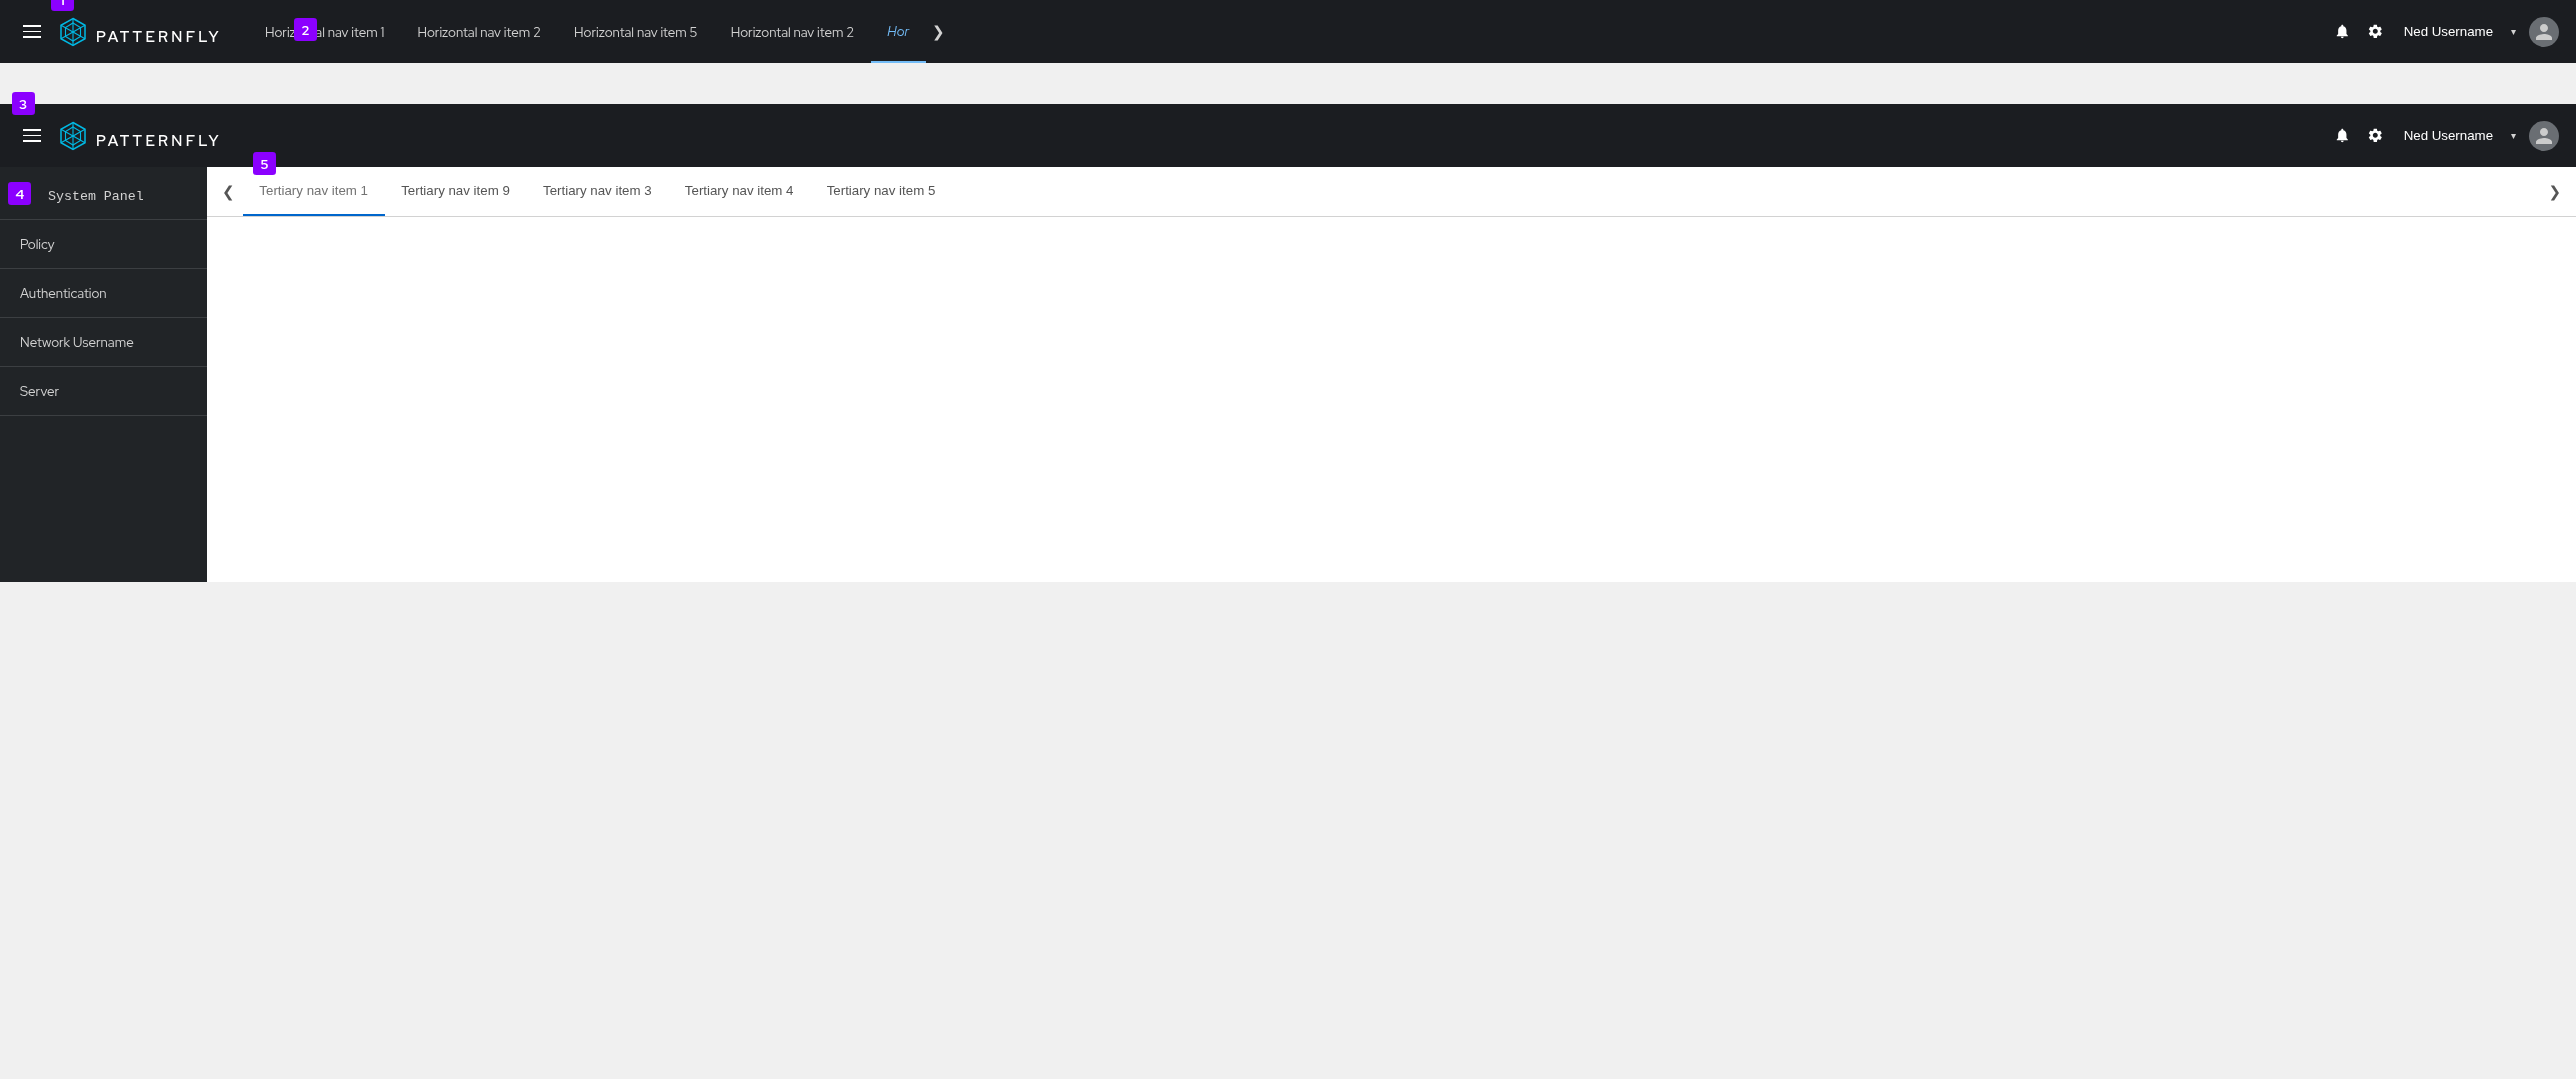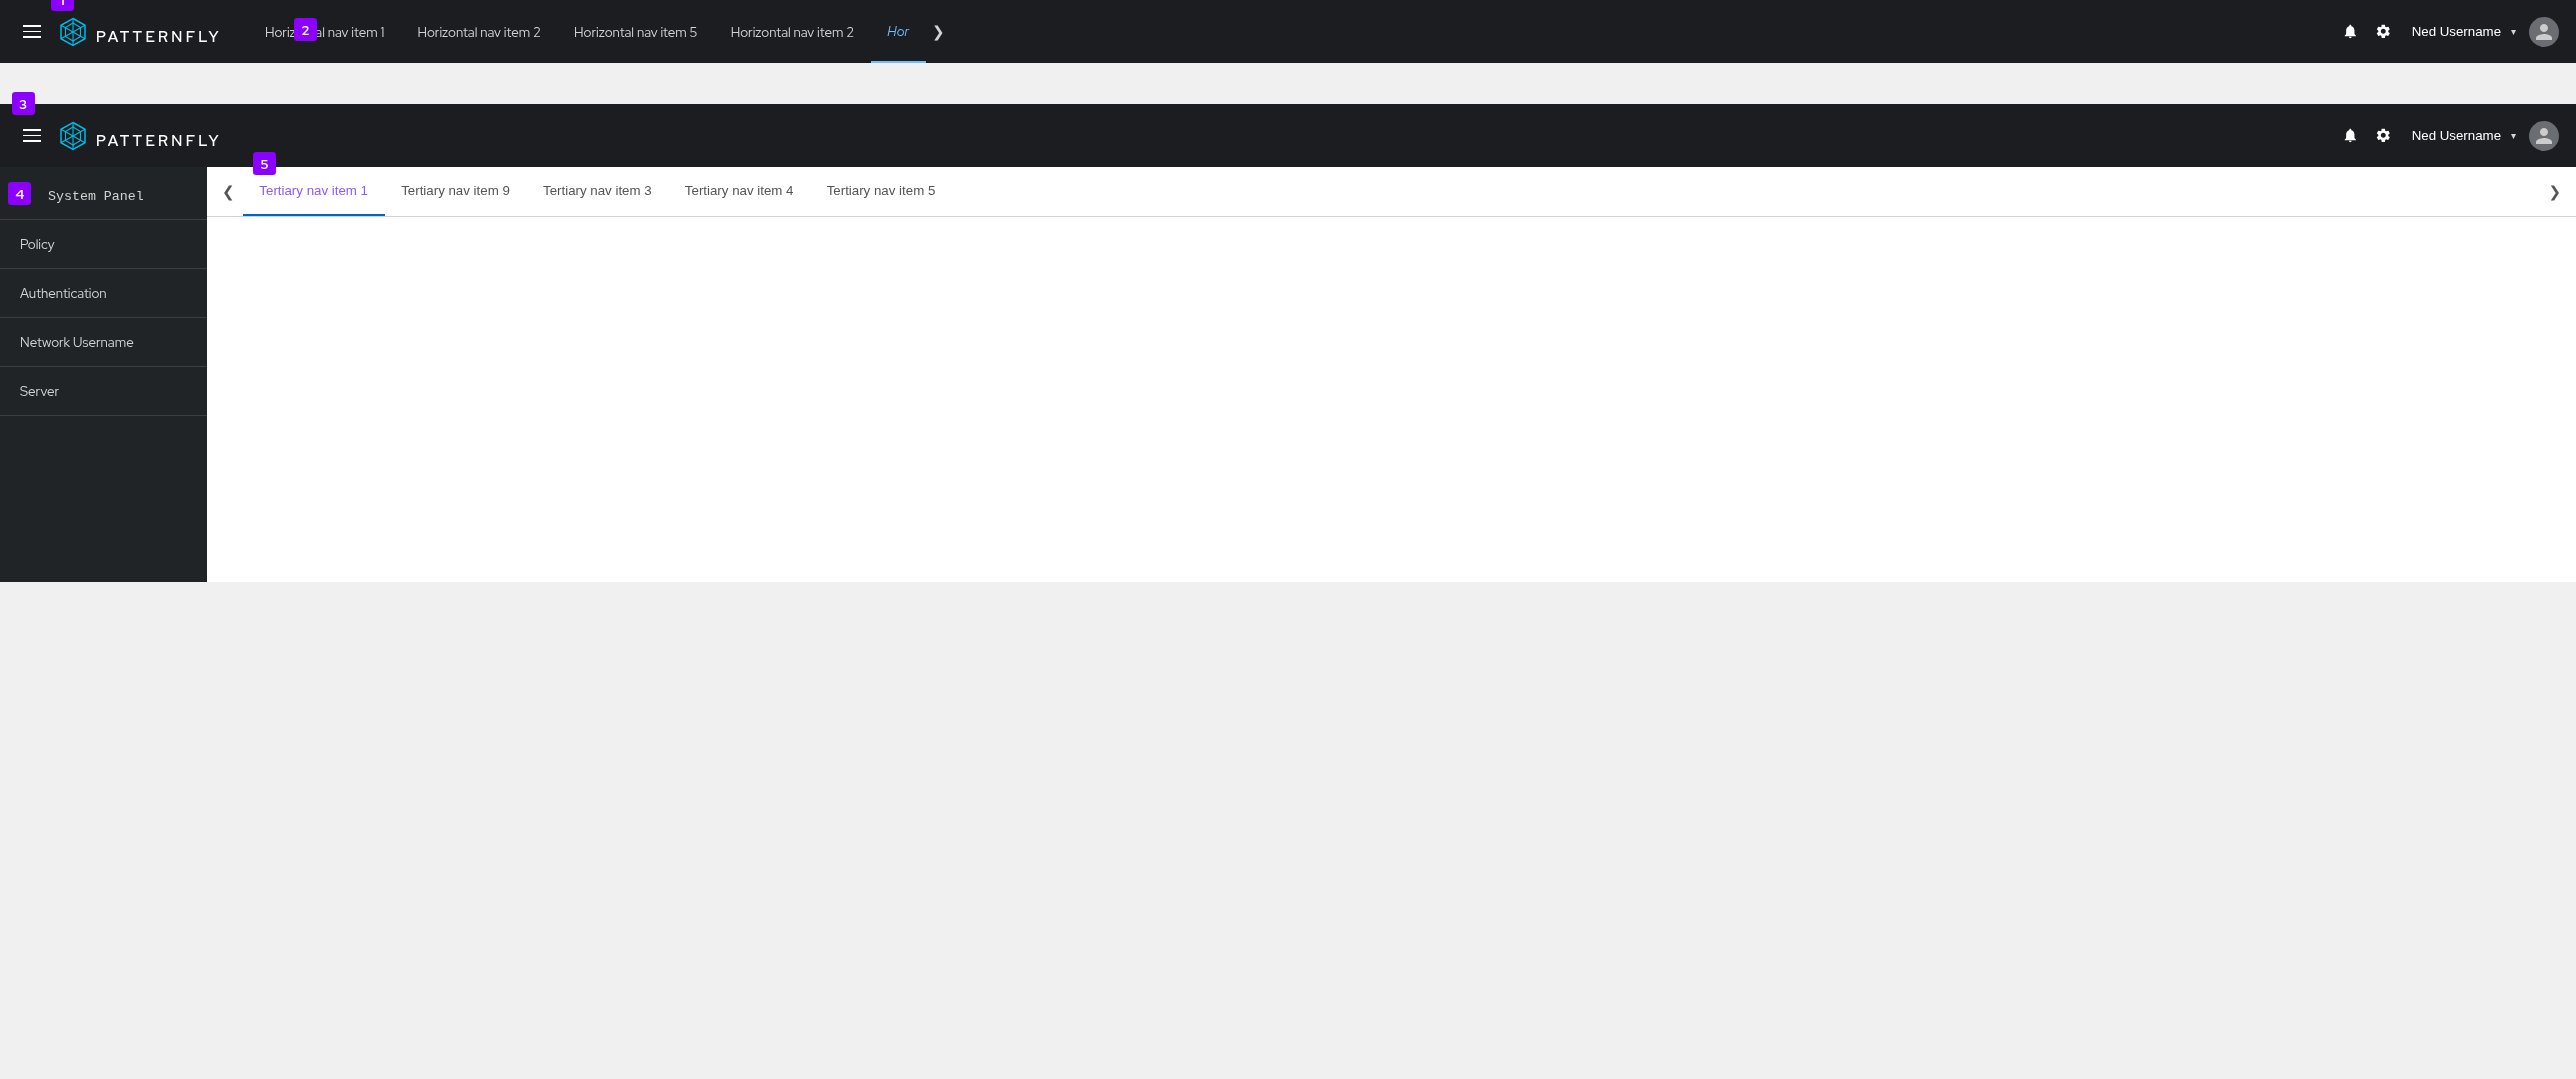--- a/index.html
+++ b/index.html
@@ -103,21 +103,21 @@
       font-size: 16.6px;
       display: flex;
       align-items: center;
       justify-content: center;
       border-radius: 3.3px;
     }
 
     .user-menu {
       display: flex;
       align-items: center;
-      gap: 10px;
+      gap: 18px;
       cursor: pointer;
       padding: 6.6px 10px;
       border: none;
       background: none;
       color: white;
       font-size: 13.3px;
     }
 
     .avatar {
       width: 30px;
@@ -227,21 +227,21 @@
       align-items: center;
       font-size: 13.3px;
       color: #555;
       cursor: pointer;
       border: none;
       background: none;
       border-bottom: 2.5px solid transparent;
       white-space: nowrap;
     }
     .tertiary-tab.active {
-      color: #8b5cf6;
+      color: #737373;
       border-bottom: 2.5px solid #0066cc;
     }
 
     .content-body {
       flex: 1;
       background: white;
     }
 
     
     .annotation-badge {

